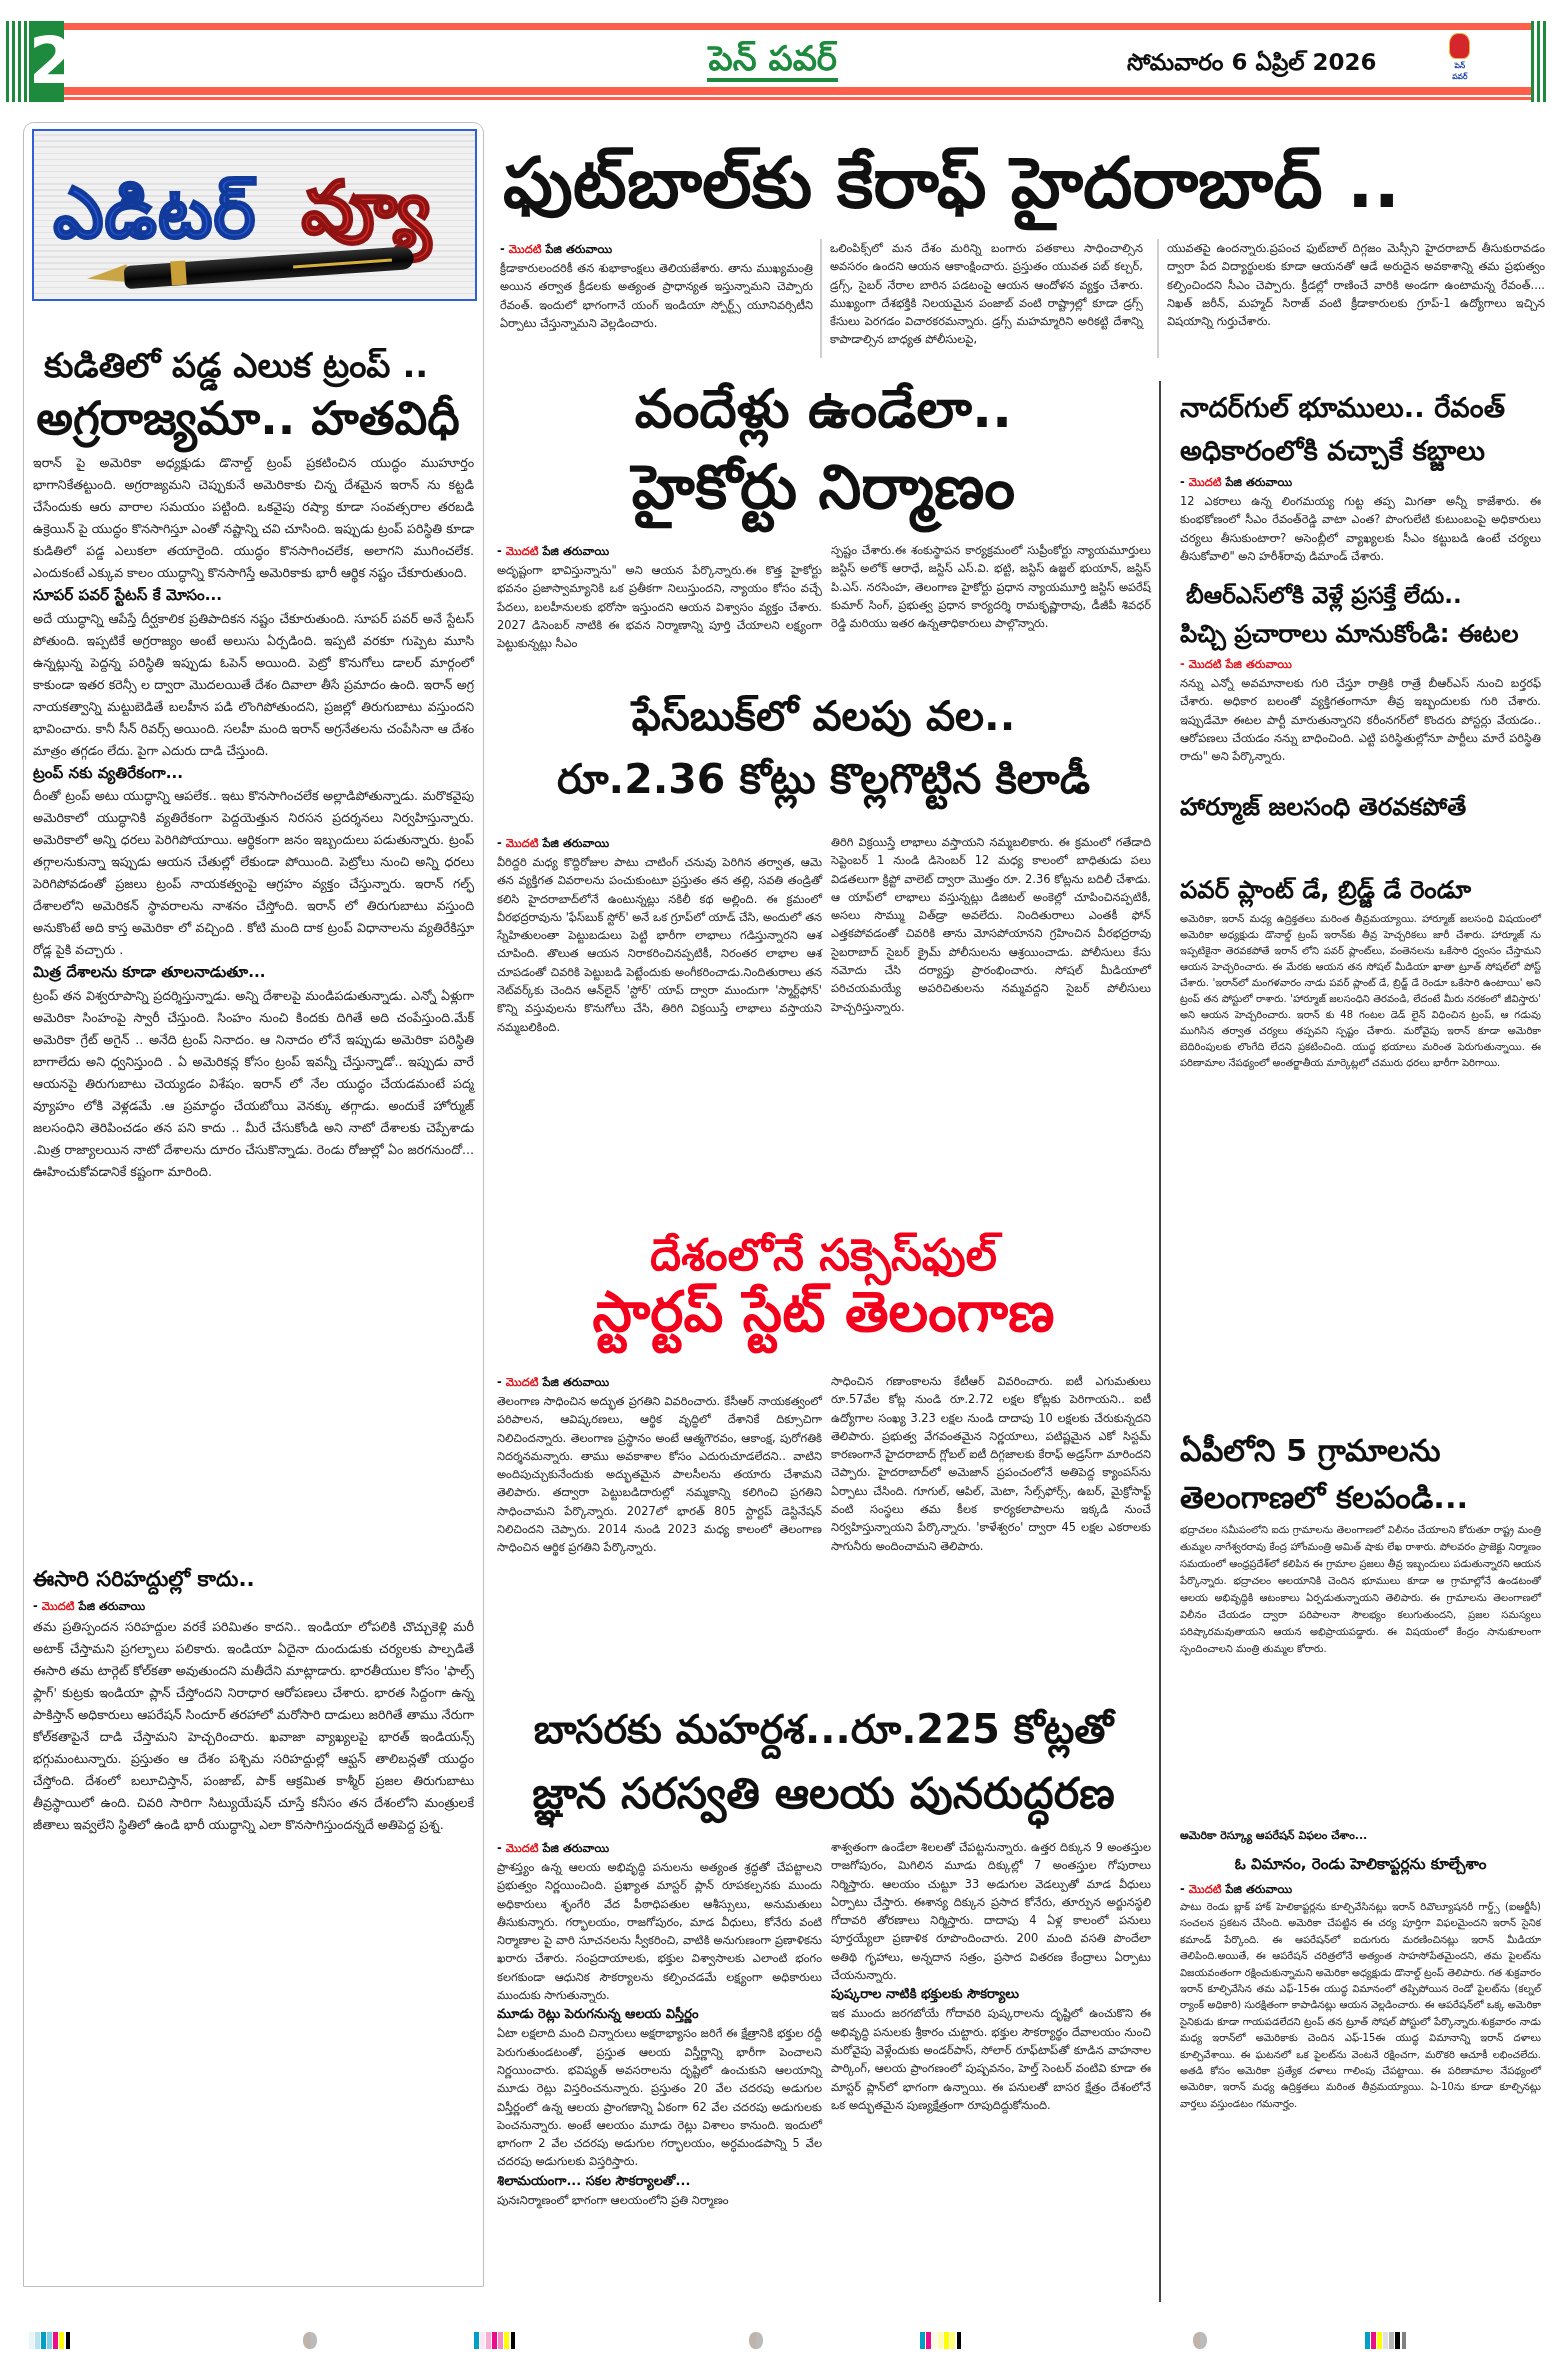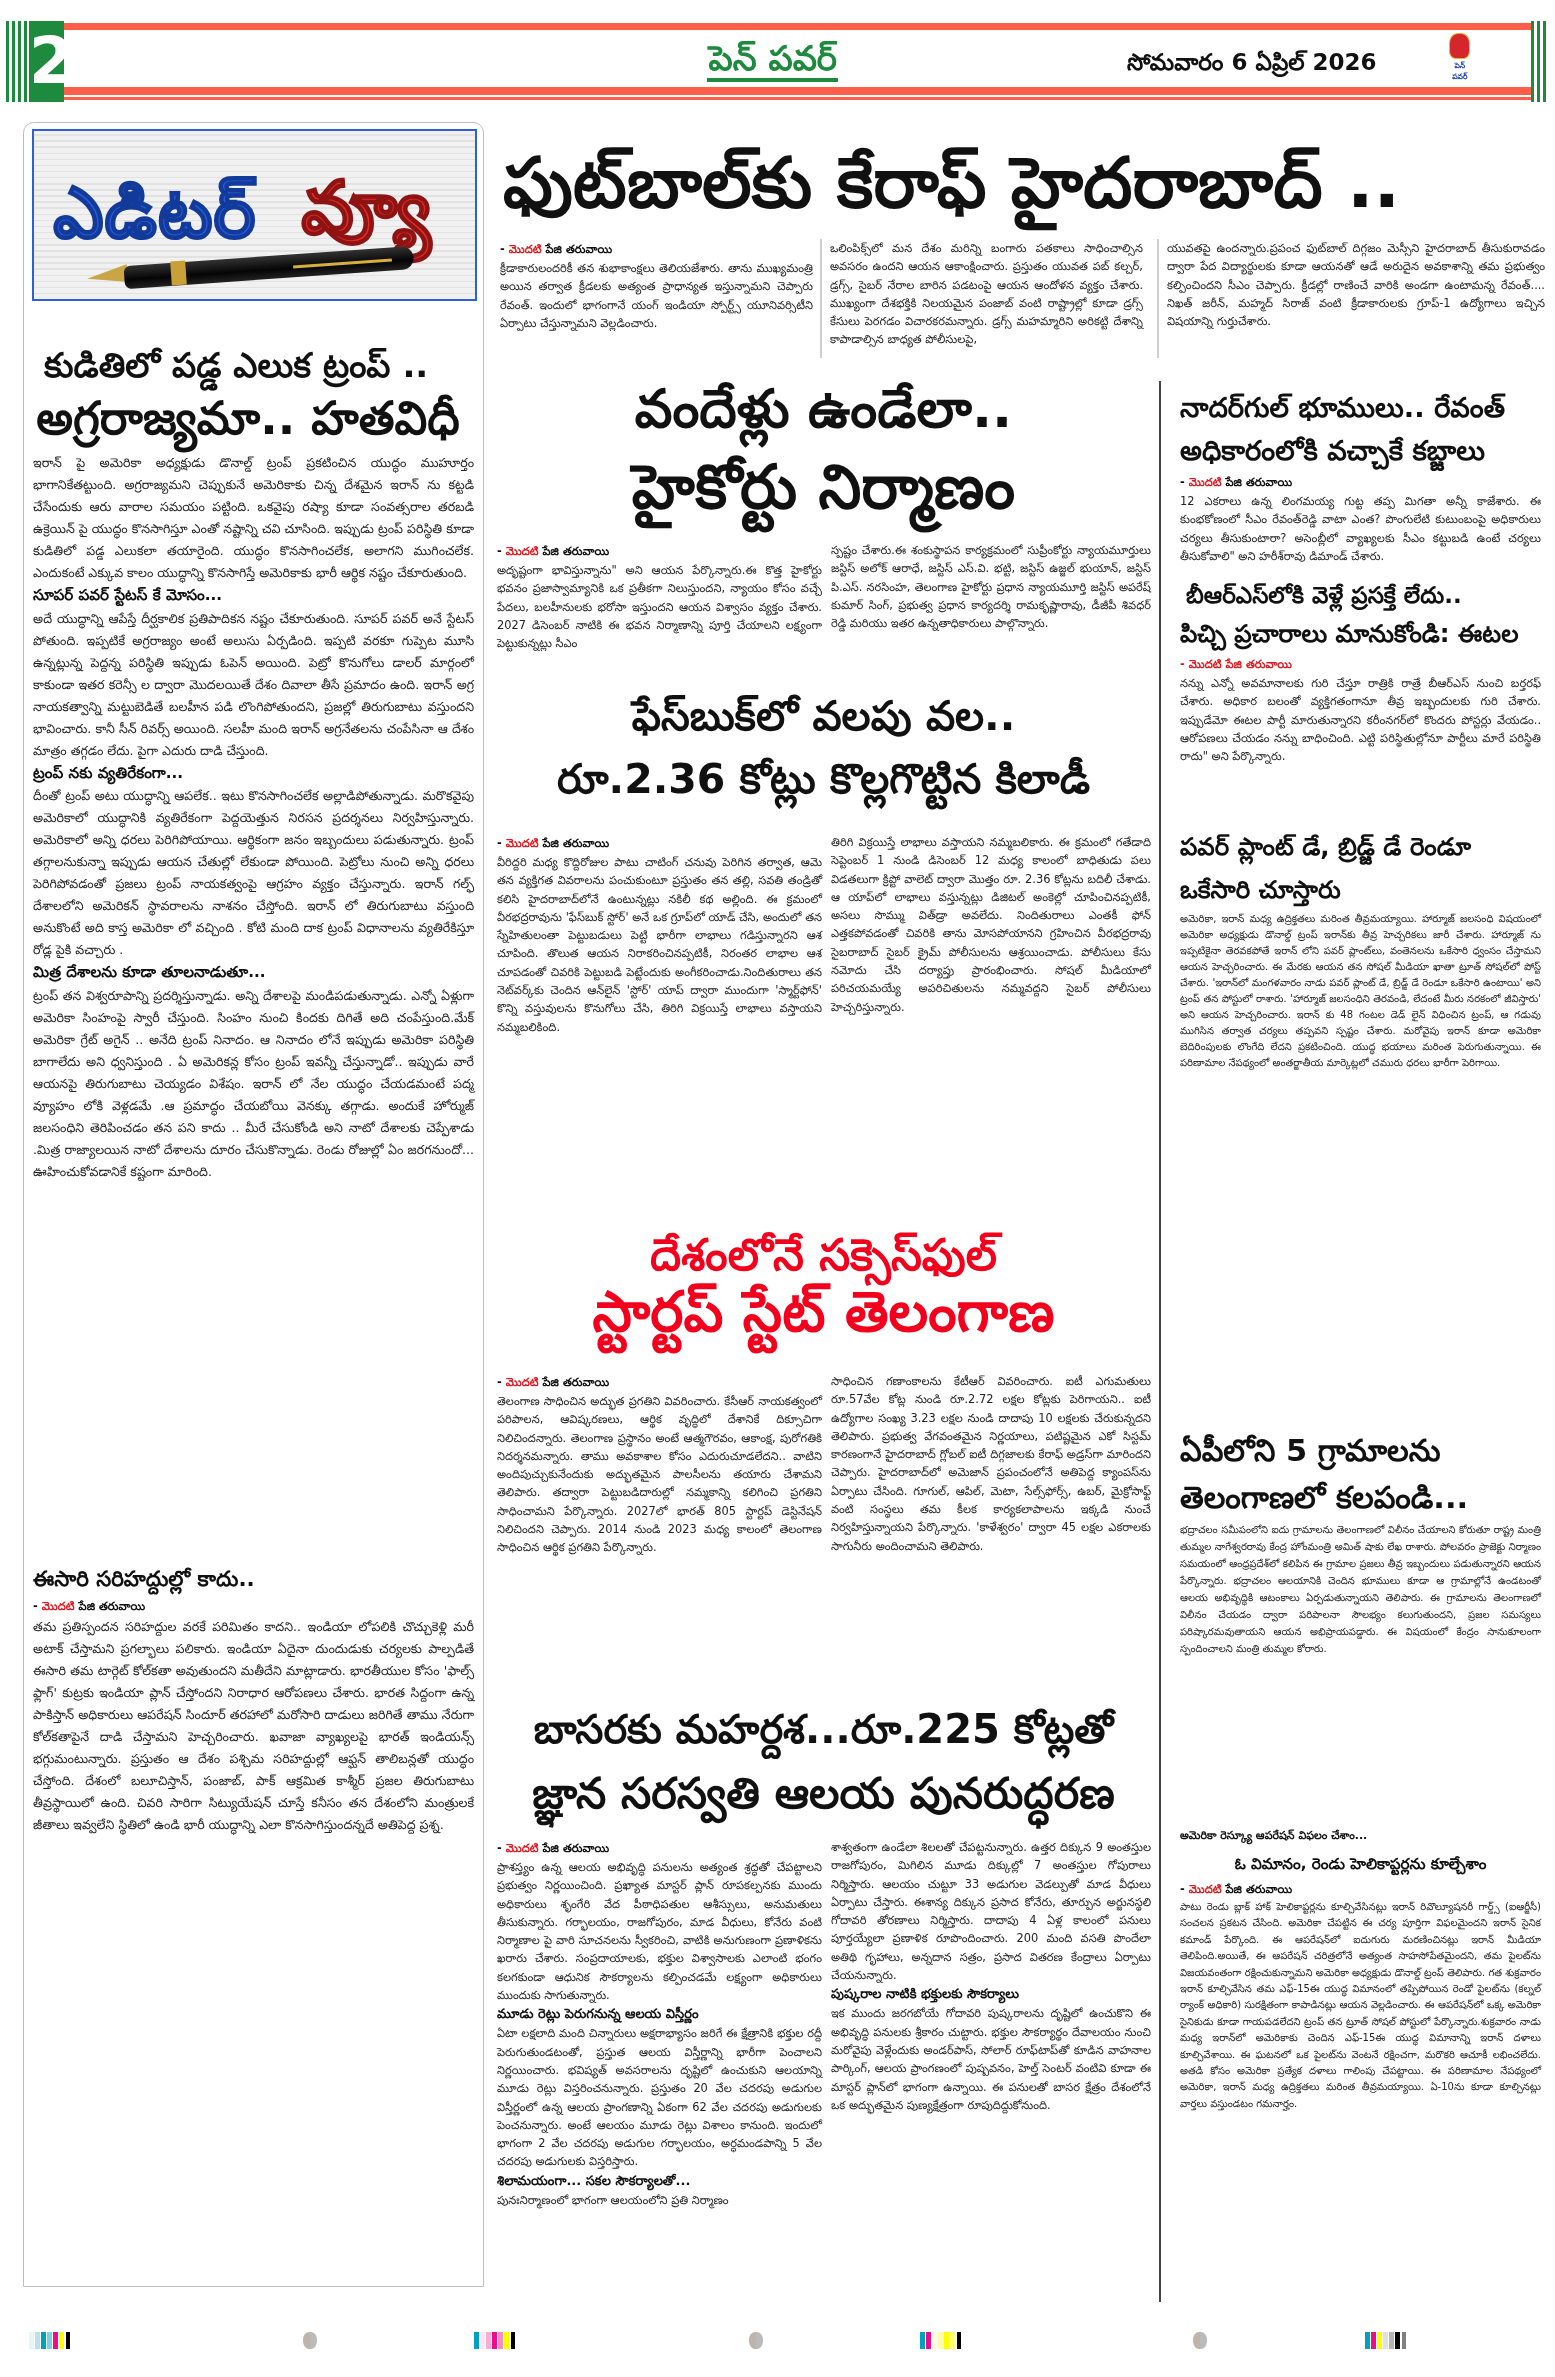--- a/index.html
+++ b/index.html
@@ -197,22 +197,22 @@
 </div>
 
 <div class="rstory" style="top:576px;">
   <div class="h" style="font-size:23px; line-height:38px; padding-left:6.1px;">బీఆర్ఎస్‌లోకి వెళ్లే ప్రసక్తే లేదు..</div>
   <div class="h" style="font-size:24.4px; line-height:40px;">పిచ్చి ప్రచారాలు మానుకోండి: ఈటల</div>
   <div class="byline" style="color:#e11b22;">- మొదటి పేజి తరువాయి</div>
   <p class="body-text" style="font-size:11.4px; line-height:18.3px;">నన్ను ఎన్నో అవమానాలకు గురి చేస్తూ రాత్రికి రాత్రే బీఆర్ఎస్ నుంచి బర్తరఫ్ చేశారు. అధికార బలంతో వ్యక్తిగతంగానూ తీవ్ర ఇబ్బందులకు గురి చేశారు. ఇప్పుడేమో ఈటల పార్టీ మారుతున్నారని కరీంనగర్‌లో కొందరు పోస్టర్లు వేయడం.. ఆరోపణలు చేయడం నన్ను బాధించింది. ఎట్టి పరిస్థితుల్లోనూ పార్టీలు మారే పరిస్థితి రాదు" అని పేర్కొన్నారు.</p>
 </div>
 
 <div class="rstory" style="top:785px;">
+  <div class="h" style="font-size:24.4px; line-height:43px;">హార్మూజ్ జలసంధి తెరవకపోతే</div>
   <div class="h" style="font-size:24.4px; line-height:43px;margin-top:40px;">పవర్ ప్లాంట్ డే, బ్రిడ్జ్ డే రెండూ</div>
-  <div class="h" style="font-size:24.4px; line-height:43px;">ఒకేసారి చూస్తారు</div>
   <p class="body-text" style="font-size:10px; line-height:16px;">అమెరికా, ఇరాన్ మధ్య ఉద్రిక్తతలు మరింత తీవ్రమయ్యాయి. హార్మూజ్ జలసంధి విషయంలో అమెరికా అధ్యక్షుడు డొనాల్డ్ ట్రంప్ ఇరాన్‌కు తీవ్ర హెచ్చరికలు జారీ చేశారు. హార్మూజ్ ను ఇప్పటికైనా తెరవకపోతే ఇరాన్ లోని పవర్ ప్లాంట్‌లు, వంతెనలను ఒకేసారి ధ్వంసం చేస్తామని ఆయన హెచ్చరించారు. ఈ మేరకు ఆయన తన సోషల్ మీడియా ఖాతా ట్రూత్ సోషల్‌లో పోస్ట్ చేశారు. 'ఇరాన్‌లో మంగళవారం నాడు పవర్ ప్లాంట్ డే, బ్రిడ్జ్ డే రెండూ ఒకేసారి ఉంటాయి' అని ట్రంప్ తన పోస్టులో రాశారు. 'హార్మూజ్ జలసంధిని తెరవండి, లేదంటే మీరు నరకంలో జీవిస్తారు' అని ఆయన హెచ్చరించారు. ఇరాన్ కు 48 గంటల డెడ్ లైన్ విధించిన ట్రంప్, ఆ గడువు ముగిసిన తర్వాత చర్యలు తప్పవని స్పష్టం చేశారు. మరోవైపు ఇరాన్ కూడా అమెరికా బెదిరింపులకు లొంగేది లేదని ప్రకటించింది. యుద్ధ భయాలు మరింత పెరుగుతున్నాయి. ఈ పరిణామాల నేపథ్యంలో అంతర్జాతీయ మార్కెట్లలో చమురు ధరలు భారీగా పెరిగాయి.</p>
 </div>
 
 <div class="rstory" style="top:1427px;">
   <div class="h" style="font-size:30.5px; line-height:47px;">ఏపీలోని 5 గ్రామాలను</div>
   <div class="h" style="font-size:30.5px; line-height:47px;">తెలంగాణలో కలపండి...</div>
   <p class="body-text" style="font-size:10px; line-height:17px;">భద్రాచలం సమీపంలోని ఐదు గ్రామాలను తెలంగాణలో విలీనం చేయాలని కోరుతూ రాష్ట్ర మంత్రి తుమ్మల నాగేశ్వరరావు కేంద్ర హోంమంత్రి అమిత్ షాకు లేఖ రాశారు. పోలవరం ప్రాజెక్టు నిర్మాణం సమయంలో ఆంధ్రప్రదేశ్‌లో కలిపిన ఈ గ్రామాల ప్రజలు తీవ్ర ఇబ్బందులు పడుతున్నారని ఆయన పేర్కొన్నారు. భద్రాచలం ఆలయానికి చెందిన భూములు కూడా ఆ గ్రామాల్లోనే ఉండటంతో ఆలయ అభివృద్ధికి ఆటంకాలు ఏర్పడుతున్నాయని తెలిపారు. ఈ గ్రామాలను తెలంగాణలో విలీనం చేయడం ద్వారా పరిపాలనా సౌలభ్యం కలుగుతుందని, ప్రజల సమస్యలు పరిష్కారమవుతాయని ఆయన అభిప్రాయపడ్డారు. ఈ విషయంలో కేంద్రం సానుకూలంగా స్పందించాలని మంత్రి తుమ్మల కోరారు.</p>
 </div>
 
 <div class="rstory" style="top:1821px;">

